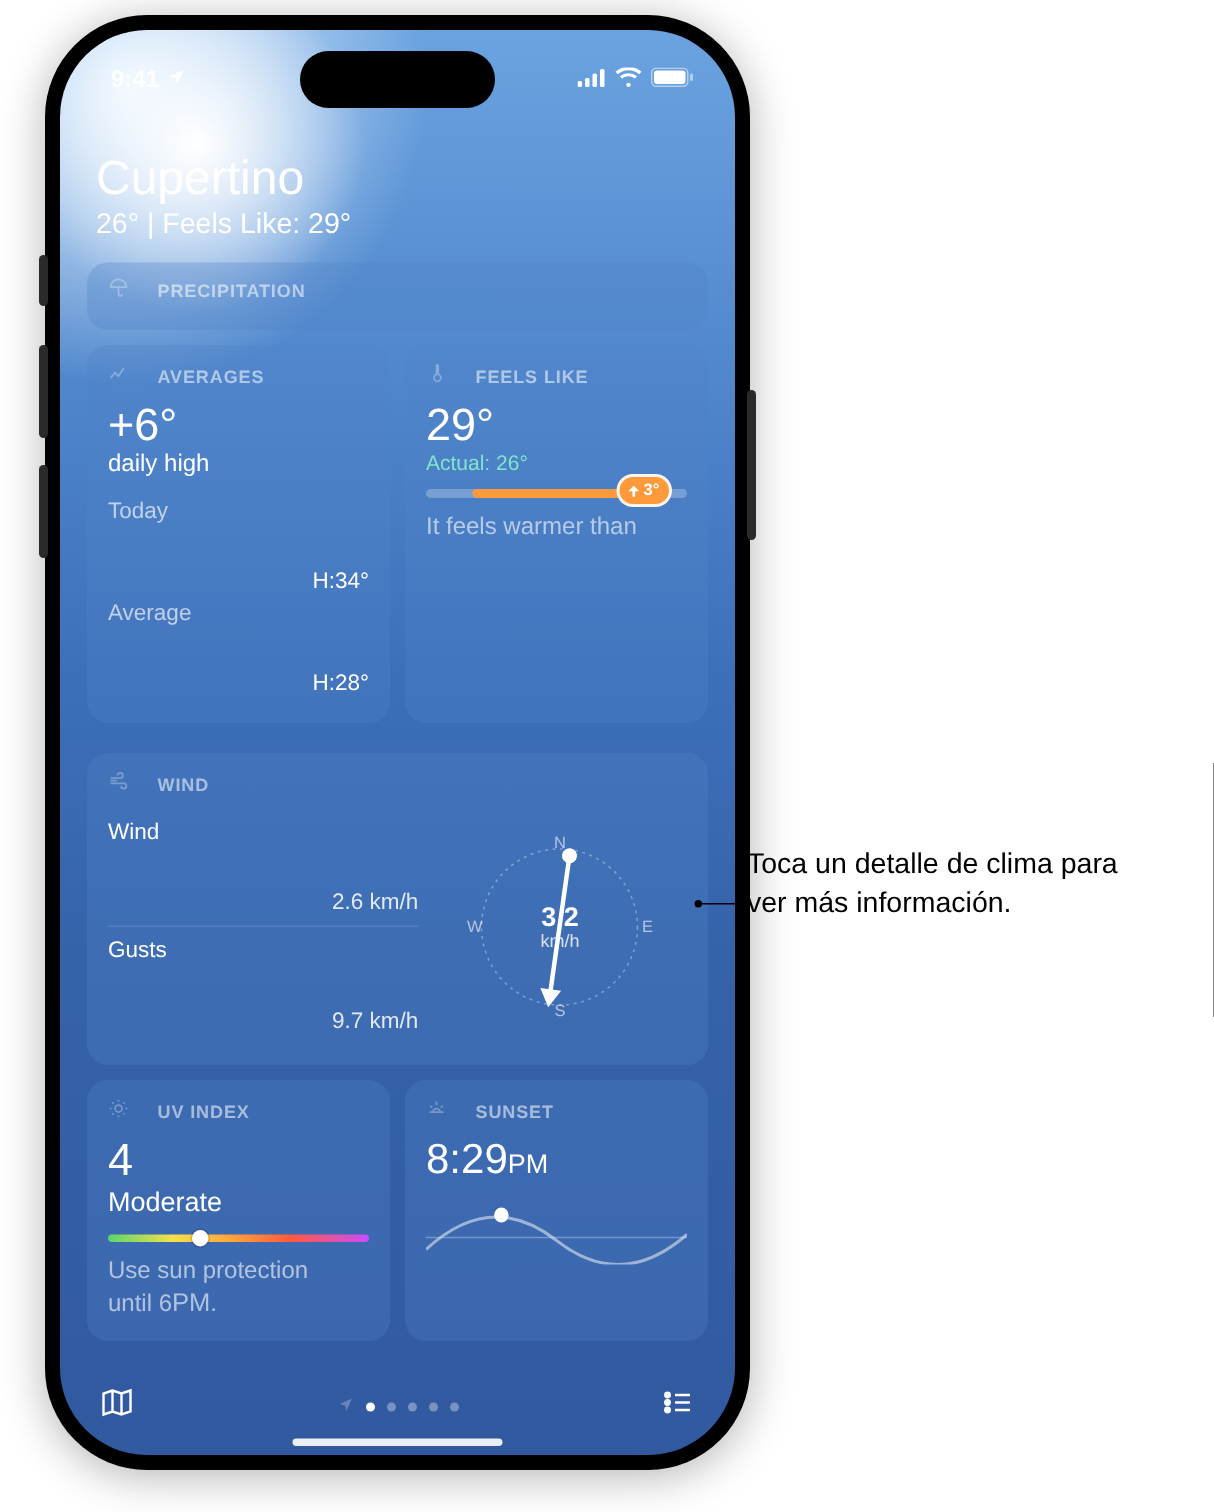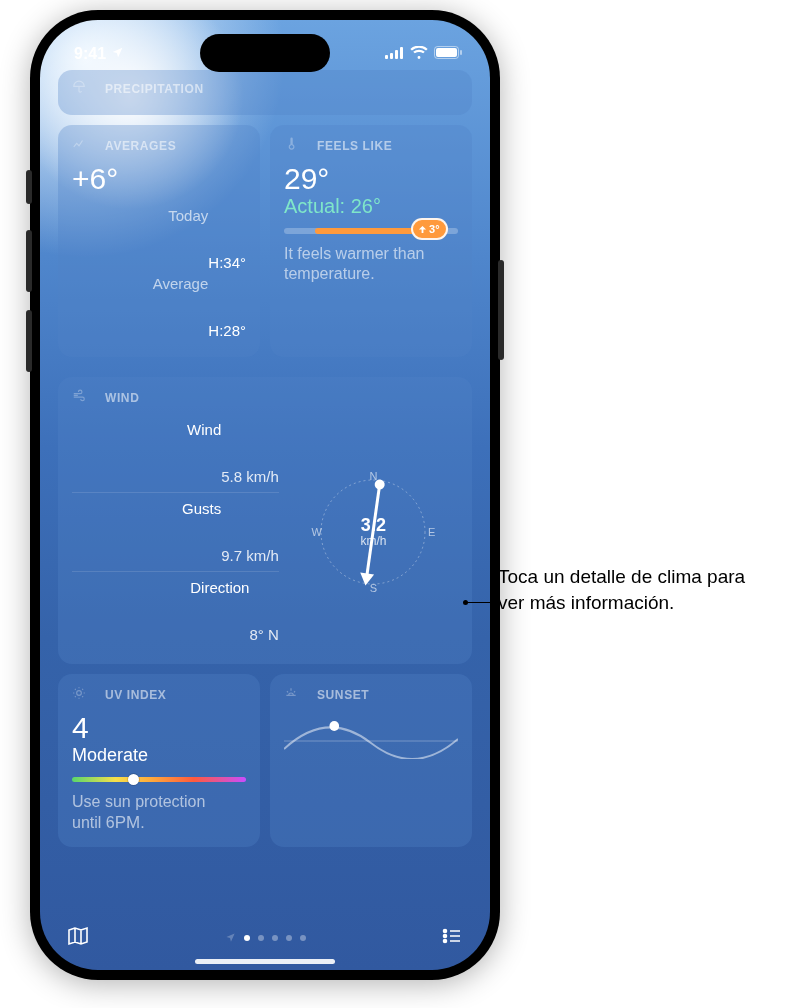--- a/index.html
+++ b/index.html
@@ -89,26 +89,26 @@
     display: grid;
     grid-template-columns: 1fr 1fr;
     gap: 10px;
     margin-bottom: 10px;
   }
 
   .big-stat { font-size: 30px; font-weight: 400; line-height: 1.1; }
   .sub-line { font-size: 16px; line-height: 1.25; }
   .accent-green { color: #7fe6c9; }
   .muted { color: rgba(255,255,255,0.6); }
-  .card-actual .accent-green { font-size: 20px; font-weight: 500; }
+  .card-actual .accent-green { font-size: 14px; font-weight: 500; }
 
   .spacer { height: 12px; }
 
   .kv-row {
-    display: flex; justify-content: flex-end;
+    display: flex; justify-content: space-between;
     font-size: 15px; color: rgba(255,255,255,0.88);
     margin-bottom: 4px;
   }
   .kv-row .k { color: rgba(255,255,255,0.65); }
   .kv-row .v { color: #fff; margin-top: 47px; }
 
   
   .fl-bar {
     position: relative; height: 6px; border-radius: 3px;
     background: rgba(255,255,255,0.25); margin: 10px 0 10px 0;
@@ -249,20 +249,27 @@
         <span>
           <svg width="28" height="13" viewBox="0 0 28 13">
             <rect x="0.5" y="0.5" width="24" height="12" rx="3" fill="none" stroke="#fff" stroke-opacity="0.5"></rect>
             <rect x="2" y="2" width="21" height="9" rx="2" fill="#fff"></rect>
             <rect x="26" y="4" width="2" height="5" rx="1" fill="#fff" fill-opacity="0.5"></rect>
           </svg>
         </span>
       </div>
     </div>
 
+    <div class="header">
+      <div class="city">Cupertino</div>
+      <div class="temp-line">
+        <span>26°</span><span> | </span><span>Feels Like:</span>
+        <span>29°</span>
+      </div>
+    </div>
 
     <div class="content">
 
       <div class="card precip-card">
         <div class="card-header">
           <span>
             <svg viewBox="0 0 24 24" fill="currentColor">
                 <path d="M12 2a9 9 0 00-9 9h18a9 9 0 00-9-9zm0 9v8a2 2 0 104 0" fill="none" stroke="currentColor" stroke-width="2"></path>
               </svg>
           </span>
@@ -274,20 +281,21 @@
         <div class="card">
           <div class="card-header">
             <span>
               <svg viewBox="0 0 24 24" fill="none" stroke="currentColor" stroke-width="2">
                   <path d="M3 17l5-6 4 4 6-9"></path>
                 </svg>
             </span>
             <span>AVERAGES</span>
           </div>
           <div class="big-stat">+6°</div>
+          <div class="sub-line">daily high</div>
           <div class="spacer"></div>
           <div class="kv-row">
             <span class="k">Today</span>
             <span class="v">H:34°</span>
           </div>
           <div class="kv-row">
             <span class="k">Average</span>
             <span class="v">H:28°</span>
           </div>
         </div>
@@ -309,46 +317,41 @@
           <div class="fl-bar">
             <div class="track"></div>
             <div class="badge">
               <svg width="9" height="9" viewBox="0 0 10 10" fill="#fff">
                   <path d="M5 1l4 4H6v4H4V5H1l4-4z"></path>
                 </svg>
               <span>3°</span>
             </div>
           </div>
           <div class="sub-line muted">It feels warmer than</div>
-          <div class="sub-line muted">temperature.</div>
         </div>
       </div>
 
       <div class="card">
         <div class="card-header">
           <span>
             <svg viewBox="0 0 24 24" fill="none" stroke="currentColor" stroke-width="2">
                 <path d="M3 8h11a3 3 0 10-3-3M3 14h15a3 3 0 11-3 3M3 11h7"></path>
               </svg>
           </span>
           <span>WIND</span>
         </div>
         <div class="wind-body">
           <div class="wind-left">
             <div class="kv-row">
               <span class="k">Wind</span>
-              <span class="v">5.8 km/h</span>
+              <span class="v">2.6 km/h</span>
             </div>
             <div class="kv-row">
               <span class="k">Gusts</span>
               <span class="v">9.7 km/h</span>
-            </div>
-            <div class="kv-row">
-              <span class="k">Direction</span>
-              <span class="v">8° N</span>
             </div>
           </div>
           <div class="compass">
             <div class="circle">
               <svg viewBox="0 0 120 120">
                 <g stroke="rgba(255,255,255,0.35)" stroke-width="1">
                   <circle cx="60" cy="60" r="52" fill="none" stroke-dasharray="2 3"></circle>
                 </g>
 
                 <g transform="rotate(8 60 60)">
@@ -393,20 +396,23 @@
         </div>
 
         <div class="card">
           <div class="card-header">
             <span>
               <svg viewBox="0 0 24 24" fill="none" stroke="currentColor" stroke-width="2">
                   <path d="M4 16h16M8 16a4 4 0 118 0M12 4v4M5 9l2 2M19 9l-2 2"></path>
                 </svg>
             </span>
             <span>SUNSET</span>
+          </div>
+          <div class="sunset-big">
+            <span>8:29</span><span class="ampm">PM</span>
           </div>
           <div class="sun-curve">
             <svg viewBox="0 0 180 48" preserveAspectRatio="none">
               <path d="M0 38 Q45 -2 90 32 T180 28" fill="none" stroke="rgba(255,255,255,0.5)" stroke-width="2"></path>
               <line x1="0" y1="30" x2="180" y2="30" stroke="rgba(255,255,255,0.3)" stroke-width="1"></line>
               <circle cx="52" cy="15" r="5" fill="#fff"></circle>
             </svg>
           </div>
         </div>
       </div>

